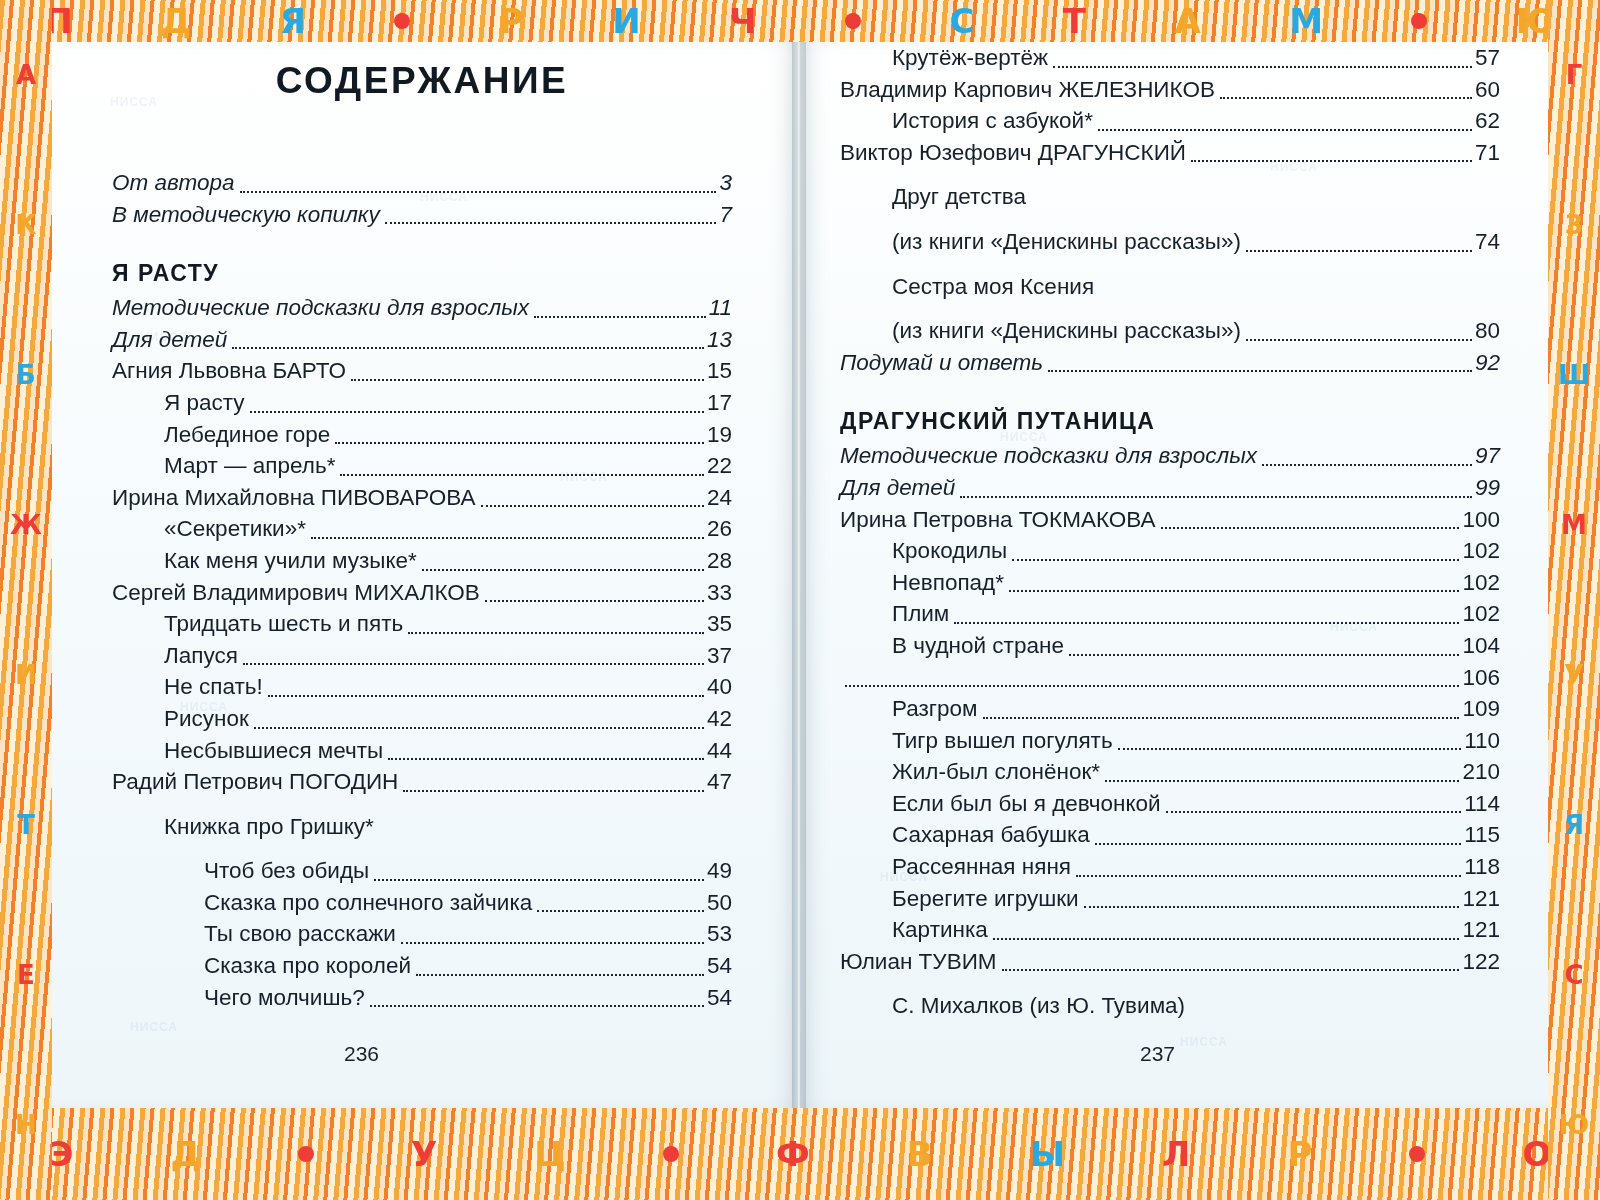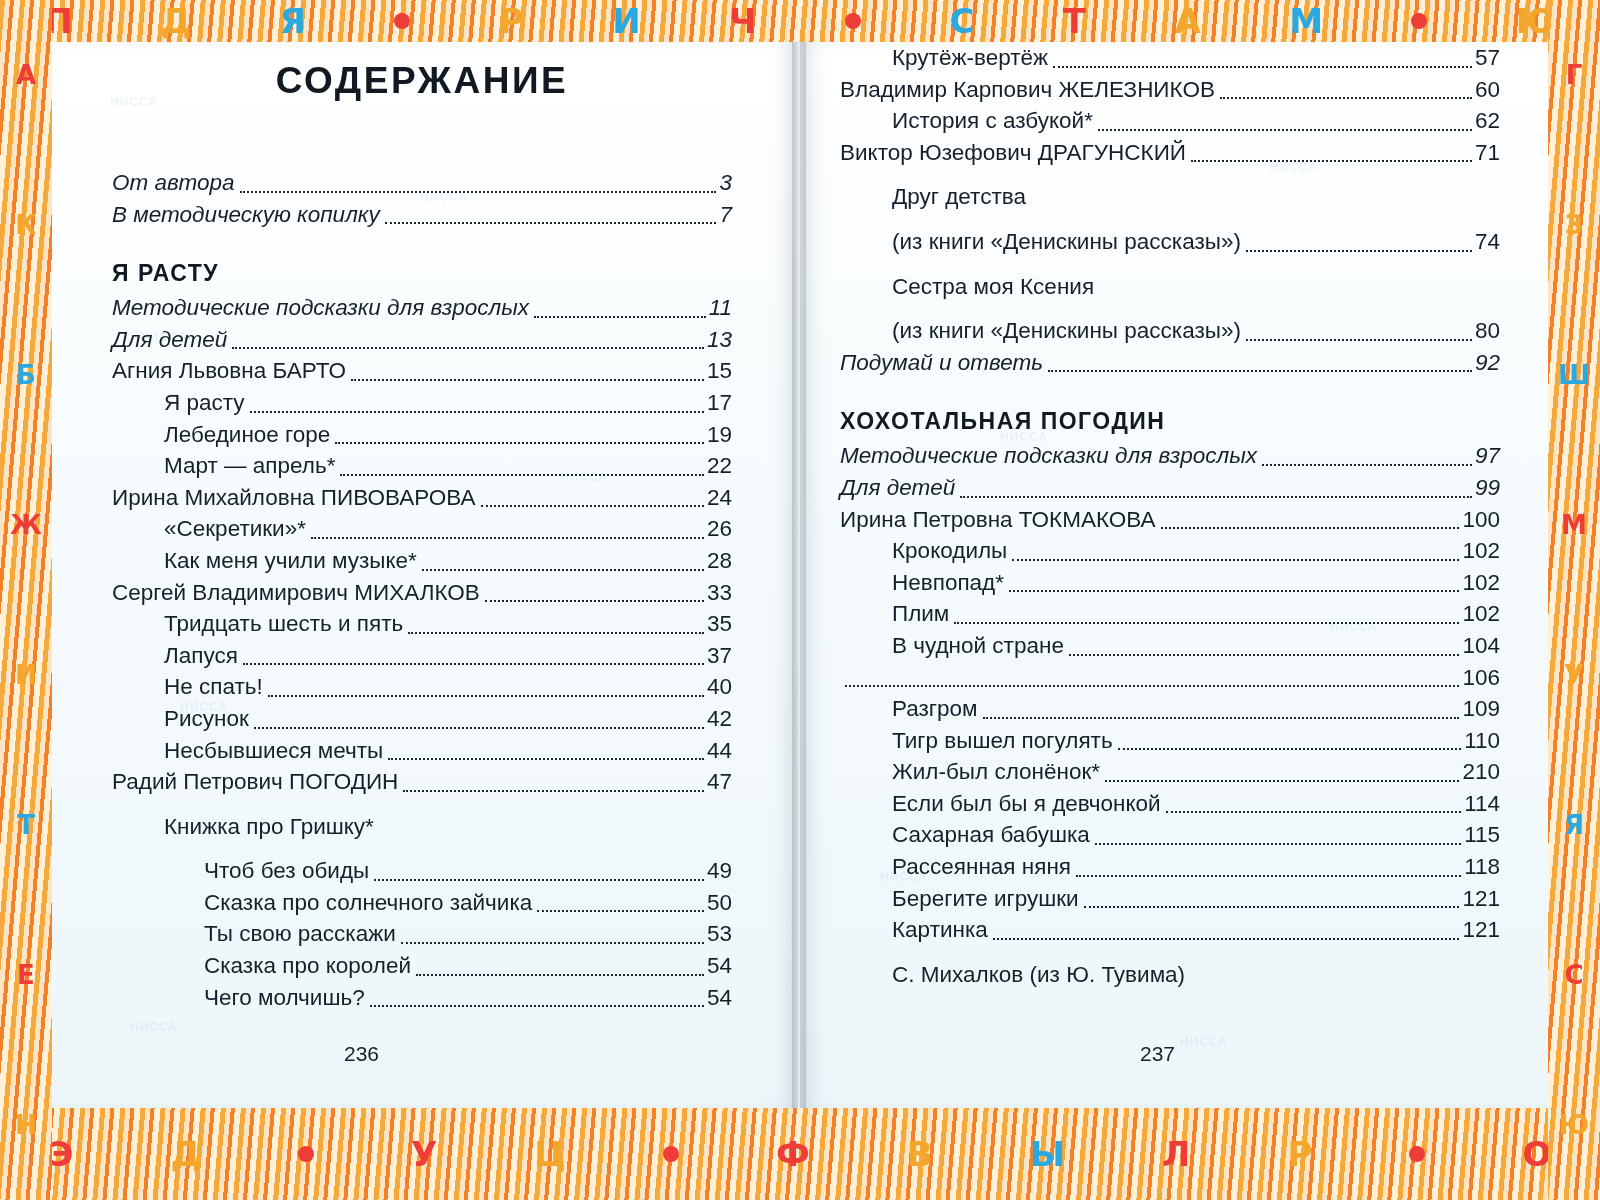--- a/index.html
+++ b/index.html
@@ -397,21 +397,21 @@
           <span class="txt">(из книги «Денискины рассказы»)</span>
           <span class="leader"></span>
           <span class="pg">80</span>
         </div>
         <div class="entry ind0 ital">
           <span class="txt">Подумай и ответь</span>
           <span class="leader"></span>
           <span class="pg">92</span>
         </div>
       </div>
-    <div class="section-head">ХОХОТАЛЬНАЯ ПОГОДИН</div>
+    <div class="section-head">ДРАГУНСКИЙ ПУТАНИЦА</div>
     <div class="group" id="right-entries">
         <div class="entry ind0 ital">
           <span class="txt">Методические подсказки для взрослых</span>
           <span class="leader"></span>
           <span class="pg">97</span>
         </div>
         <div class="entry ind0 ital">
           <span class="txt">Для детей</span>
           <span class="leader"></span>
           <span class="pg">99</span>
@@ -477,20 +477,25 @@
         </div>
         <div class="entry ind1">
           <span class="txt">Берегите игрушки</span>
           <span class="leader"></span>
           <span class="pg">121</span>
         </div>
         <div class="entry ind1">
           <span class="txt">Картинка</span>
           <span class="leader"></span>
           <span class="pg">121</span>
+        </div>
+        <div class="entry ind0">
+          <span class="txt">Юлиан ТУВИМ</span>
+          <span class="leader"></span>
+          <span class="pg">122</span>
         </div>
         <div class="wrapline ind1">С. Михалков (из Ю. Тувима)</div>
       </div>
   </div>
 
   <div class="folio folio-left">236</div>
   <div class="folio folio-right">237</div>
 </div>
 
 </body></html>

